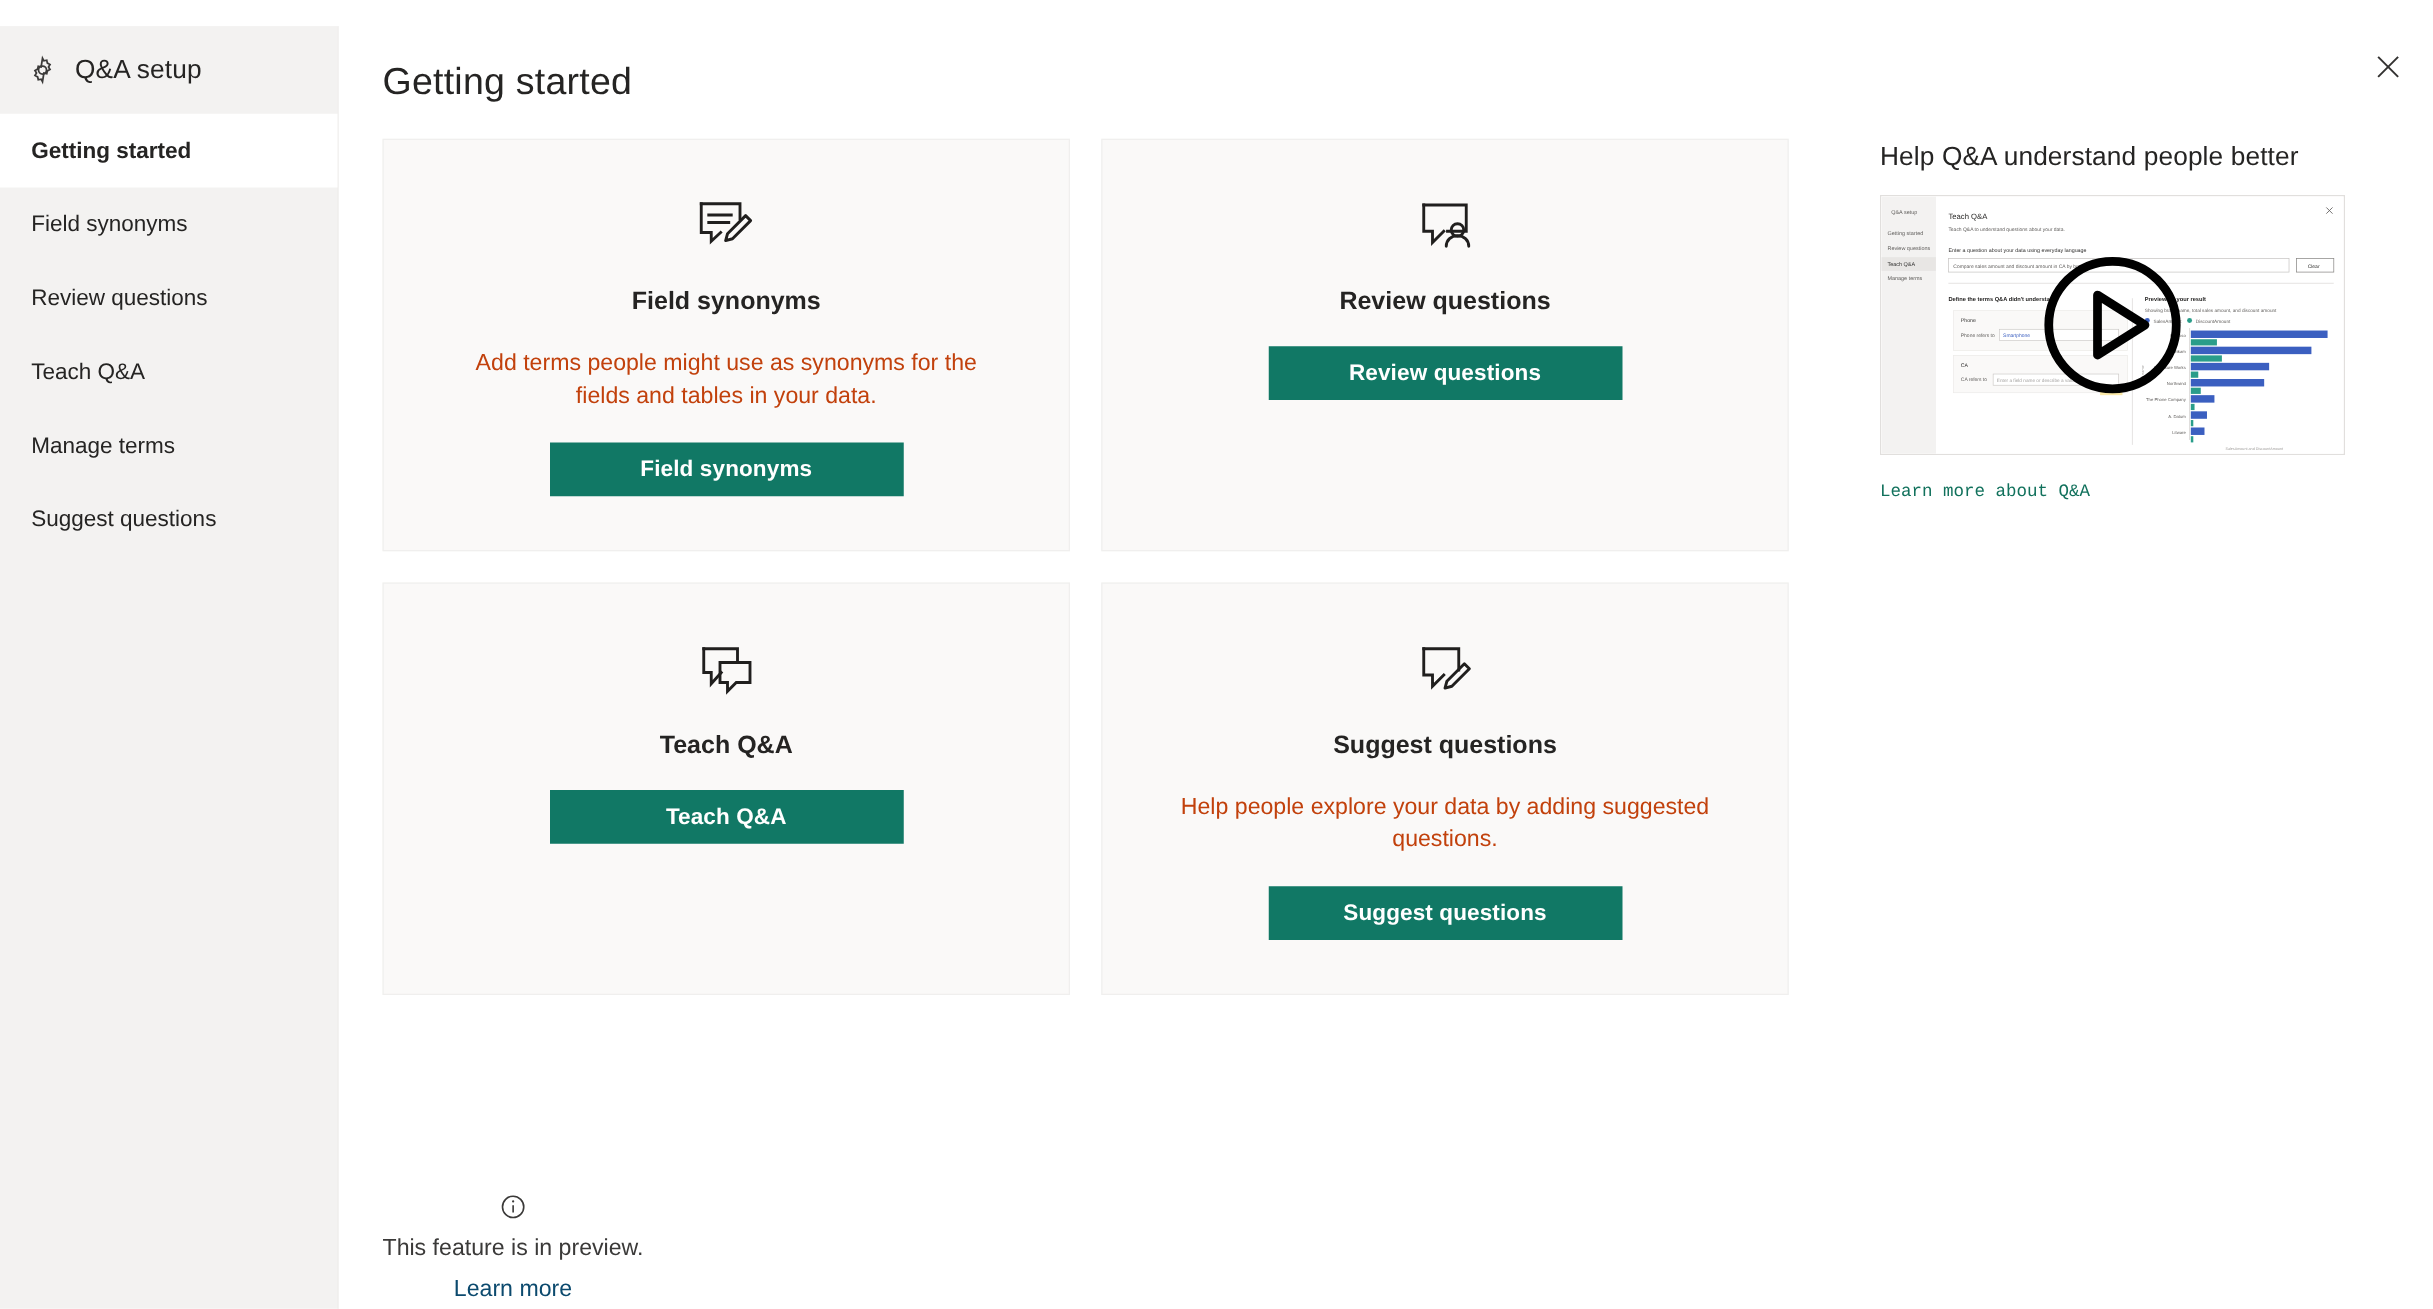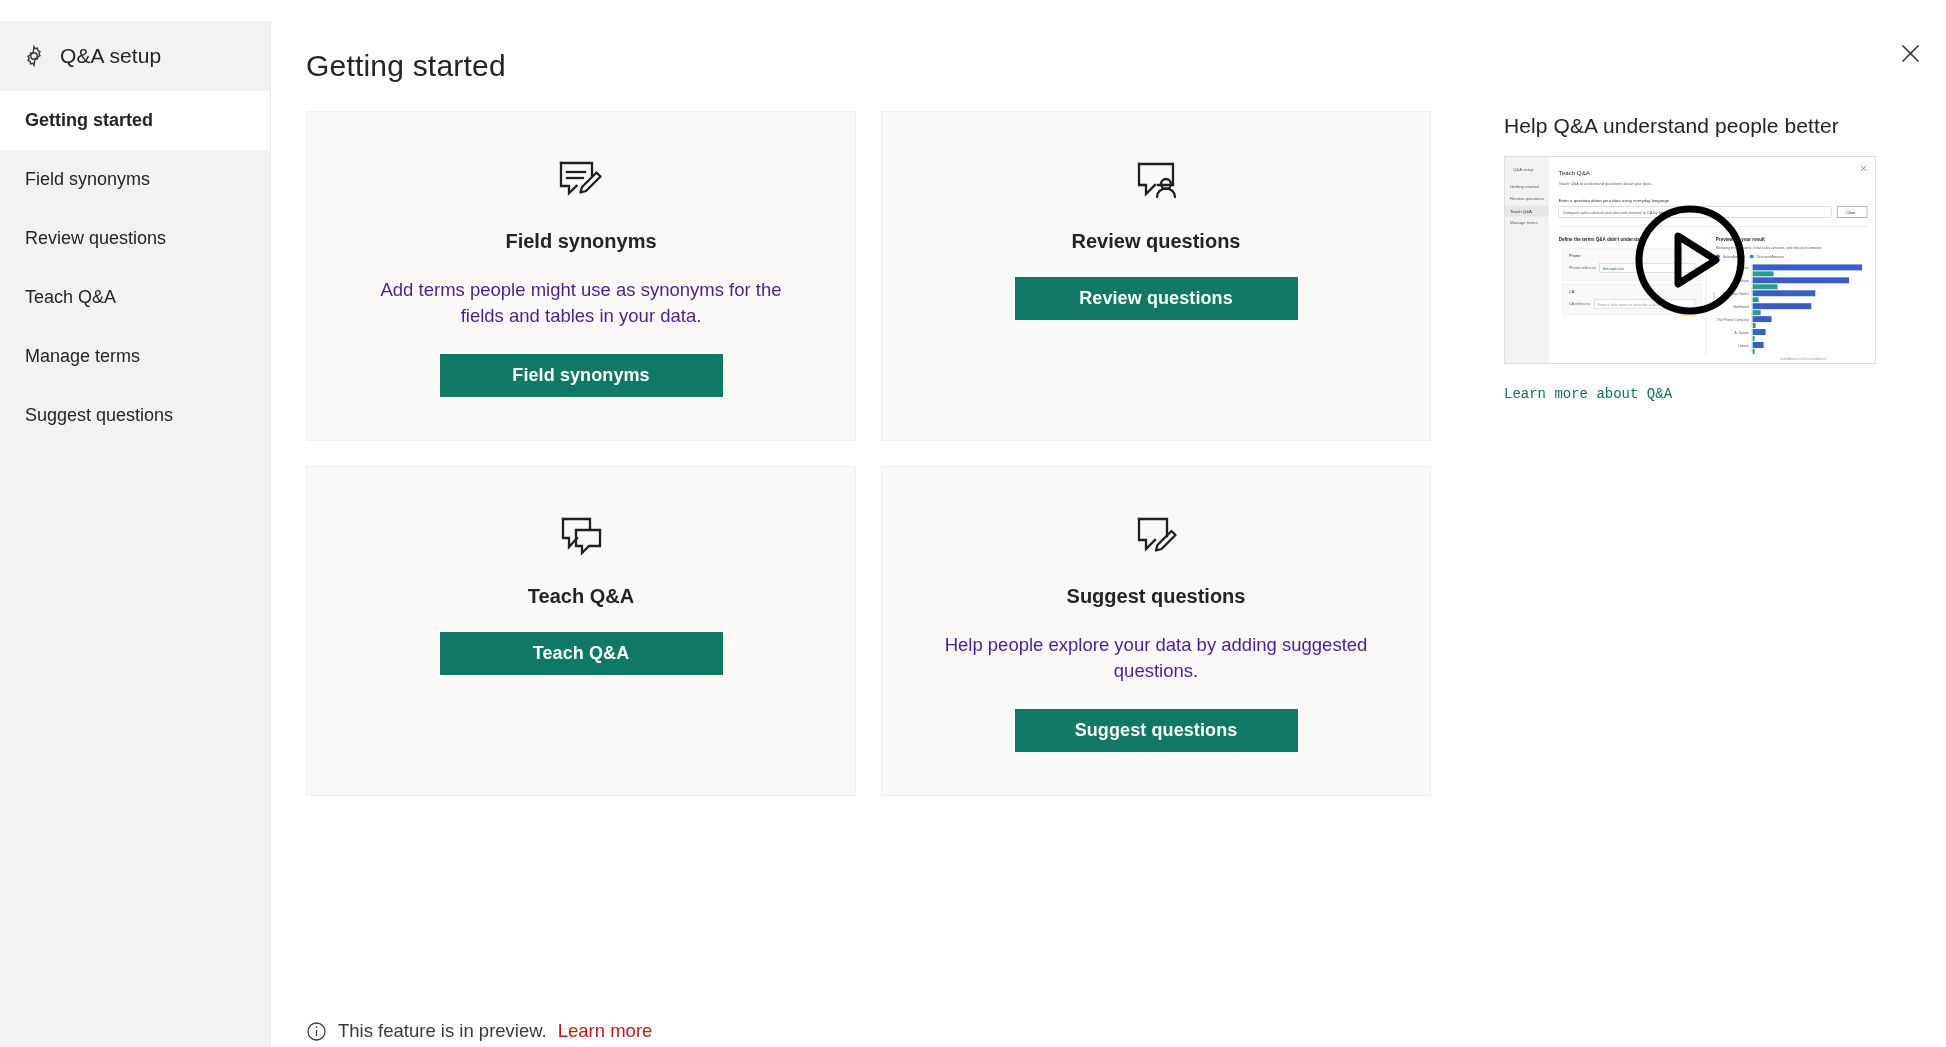--- a/index.html
+++ b/index.html
@@ -138,21 +138,21 @@
     font-size: 20px;
     font-weight: 700;
     color: #252423;
     text-align: center;
     margin-bottom: 24px;
   }
 
   .card-desc {
     font-size: 18.5px;
     line-height: 1.42;
-    color: #4c1d95;
+    color: #c2410c;
     text-align: center;
     margin-bottom: 24px;
     max-width: 430px;
   }
 
   .card-btn {
     background: #117865;
     color: #ffffff;
     border: none;
     font-family: "Liberation Sans", sans-serif;
@@ -209,29 +209,30 @@
   }
 
   
   .footer {
     position: absolute;
     left: 35px;
     bottom: 26px;
     display: flex;
     align-items: center;
     gap: 11px;
+    flex-direction: column;
   }
   .footer-icon { width: 21px; height: 21px; flex: 0 0 21px; display: block; }
   .footer-text {
     font-size: 18.5px;
     color: #3b3a39;
   }
   .footer-link {
     font-size: 18.5px;
-    color: #b91c1c;
+    color: #0c4a6e;
     text-decoration: none;
     cursor: pointer;
   }
 </style>
 </head>
 <body>
 
 <div class="app">
 
   <aside class="sidebar">

